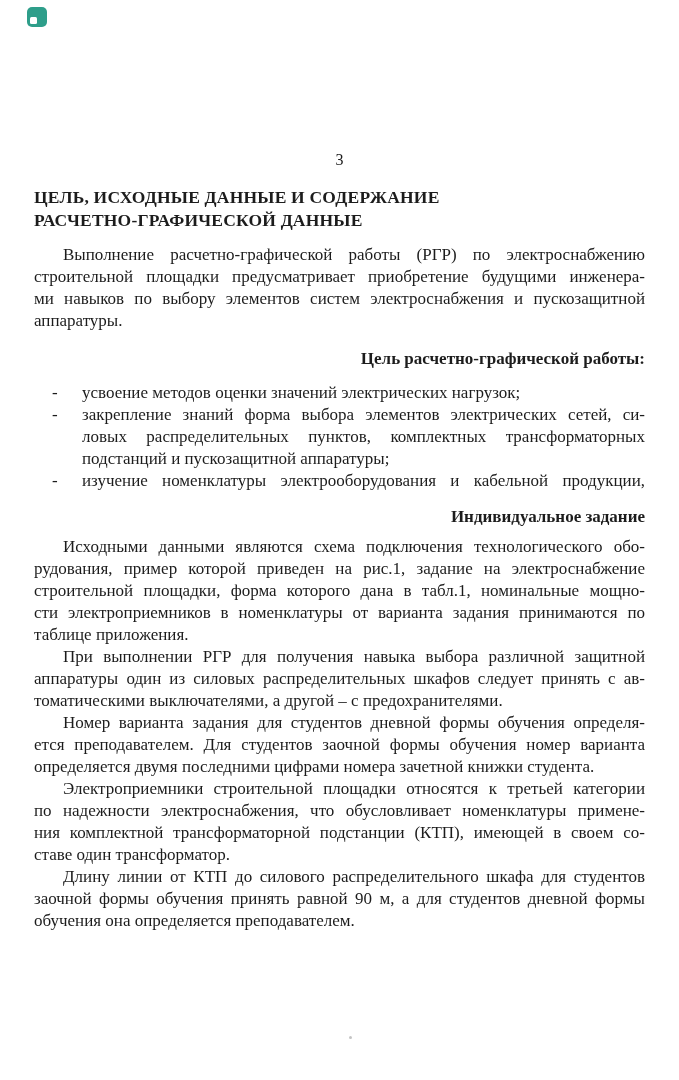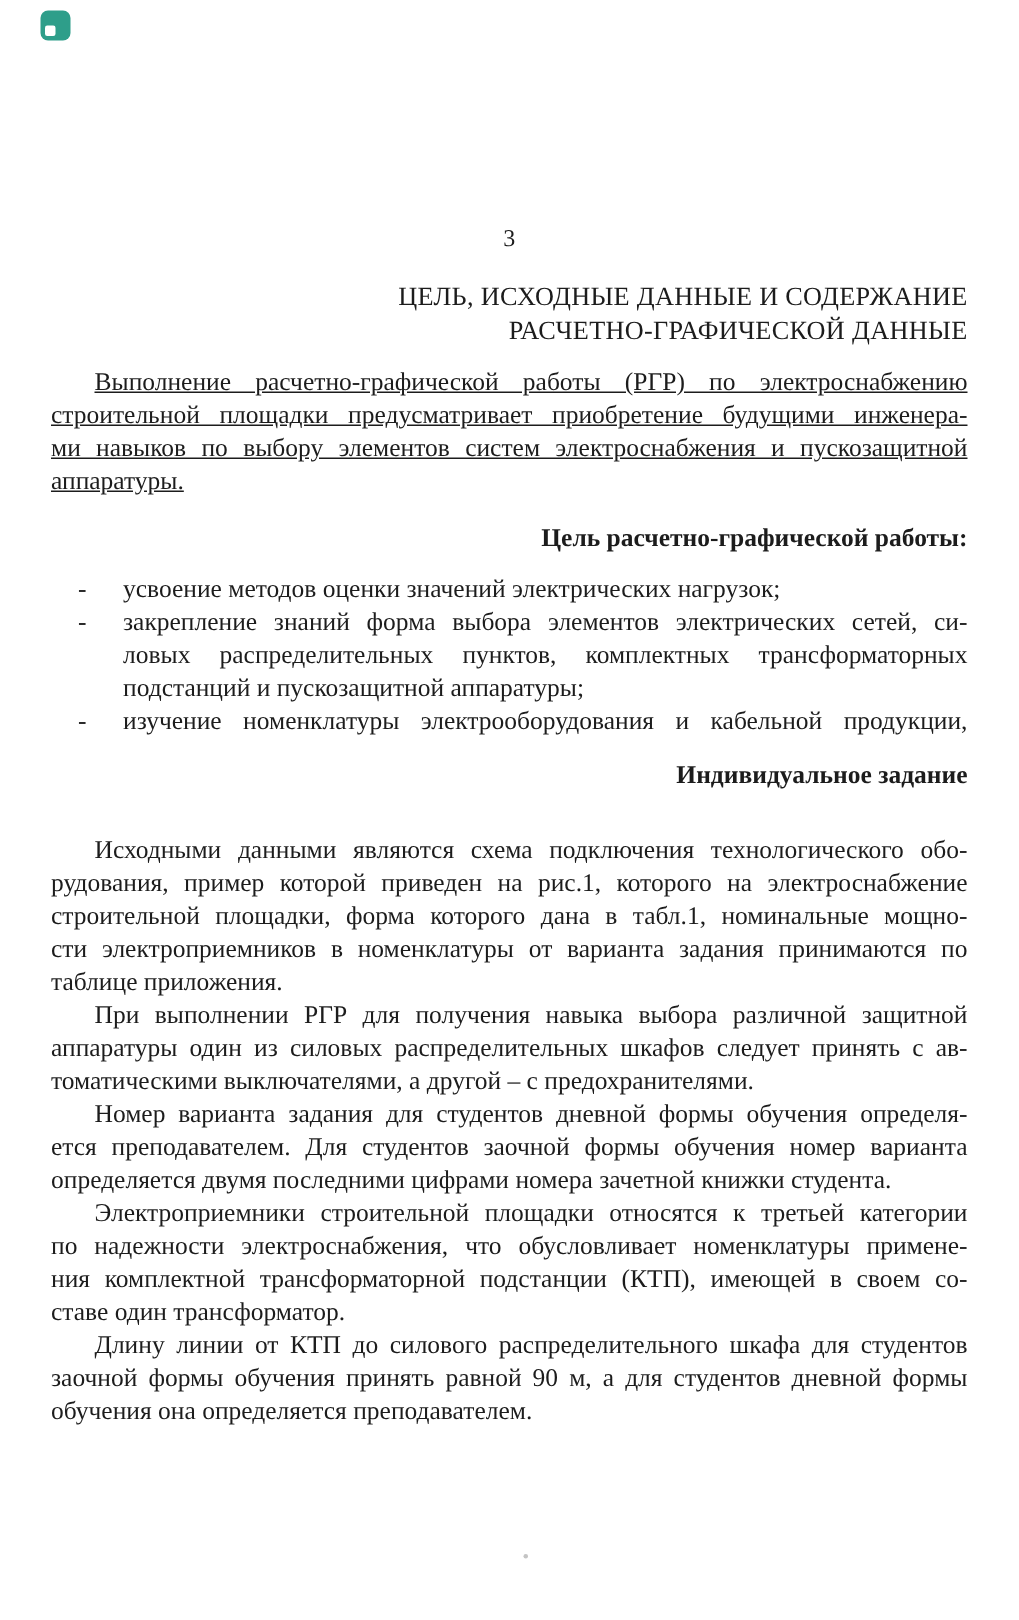--- a/index.html
+++ b/index.html
@@ -13,44 +13,44 @@
   }
   .page { padding: 150px 34px 0 34px; }
 
   .pagenum {
     text-align: center;
     font-size: 16px; line-height: 20px;
   }
 
   .title {
     margin-top: 16px;
-    text-align: right;
-    font-weight: normal;
+    text-align: left;
+    font-weight: bold;
     font-size: 17.5px; line-height: 23px;
     letter-spacing: 0.2px;
   }
 
   .para { font-size: 17px; margin: 0; }
-  .intro { margin-top: 12px; text-decoration: underline; }
+  .intro { margin-top: 12px; }
   .line {
     line-height: 22px;
     text-align: justify;
     text-align-last: justify;
     white-space: normal;
   }
   .line.first { text-indent: 29px; }
   .line.last { text-align-last: left; }
 
   .heading {
     text-align: right;
     font-weight: bold;
     font-size: 17px; line-height: 22px;
     margin: 16px 0 12px 0;
   }
-  .heading.h2 { margin: 14px 0 28px 0; }
+  .heading.h2 { margin: 14px 0 8px 0; }
 
   .bullets { font-size: 17px; }
   .bullet { display: flex; }
   .bullet .marker {
     flex: 0 0 30px;
     margin-left: 18px;
     line-height: 22px;
   }
   .bullet .btext { flex: 1; }
 
@@ -122,21 +122,21 @@
       <div class="btext">
         <div class="line">изучение номенклатуры электрооборудования и кабельной продукции,</div>
       </div>
     </div>
   </div>
 
   <div class="heading h2">Индивидуальное задание</div>
 
   <div class="para">
     <div class="line first">Исходными данными являются схема подключения технологического обо-</div>
-    <div class="line">рудования, пример которой приведен на рис.1, которого на электроснабжение</div>
+    <div class="line">рудования, пример которой приведен на рис.1, задание на электроснабжение</div>
     <div class="line">строительной площадки, форма которого дана в табл.1, номинальные мощно-</div>
     <div class="line">сти электроприемников в номенклатуры от варианта задания принимаются по</div>
     <div class="line last">таблице приложения.</div>
   </div>
 
   <div class="para">
     <div class="line first">При выполнении РГР для получения навыка выбора различной защитной</div>
     <div class="line">аппаратуры один из силовых распределительных шкафов следует принять с ав-</div>
     <div class="line last">томатическими выключателями, а другой – с предохранителями.</div>
   </div>

